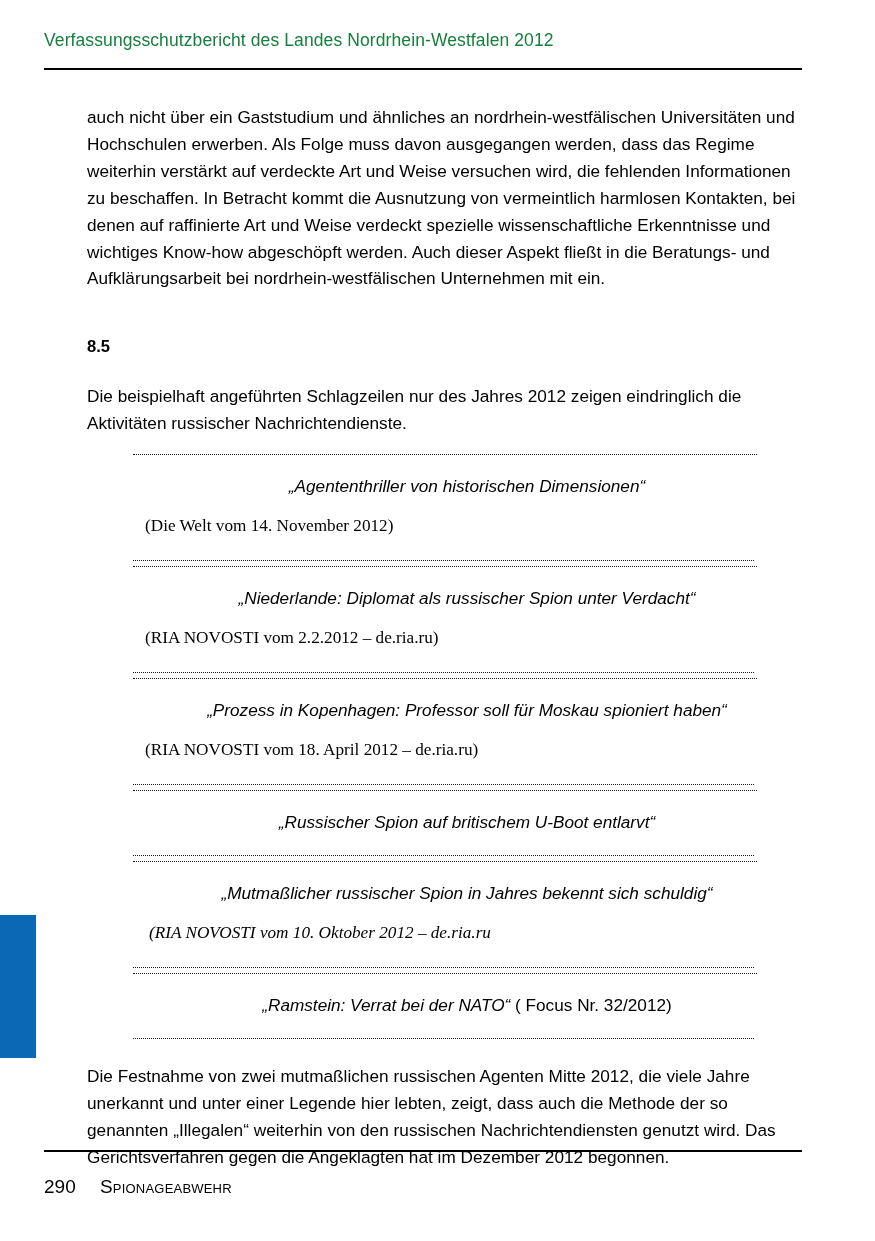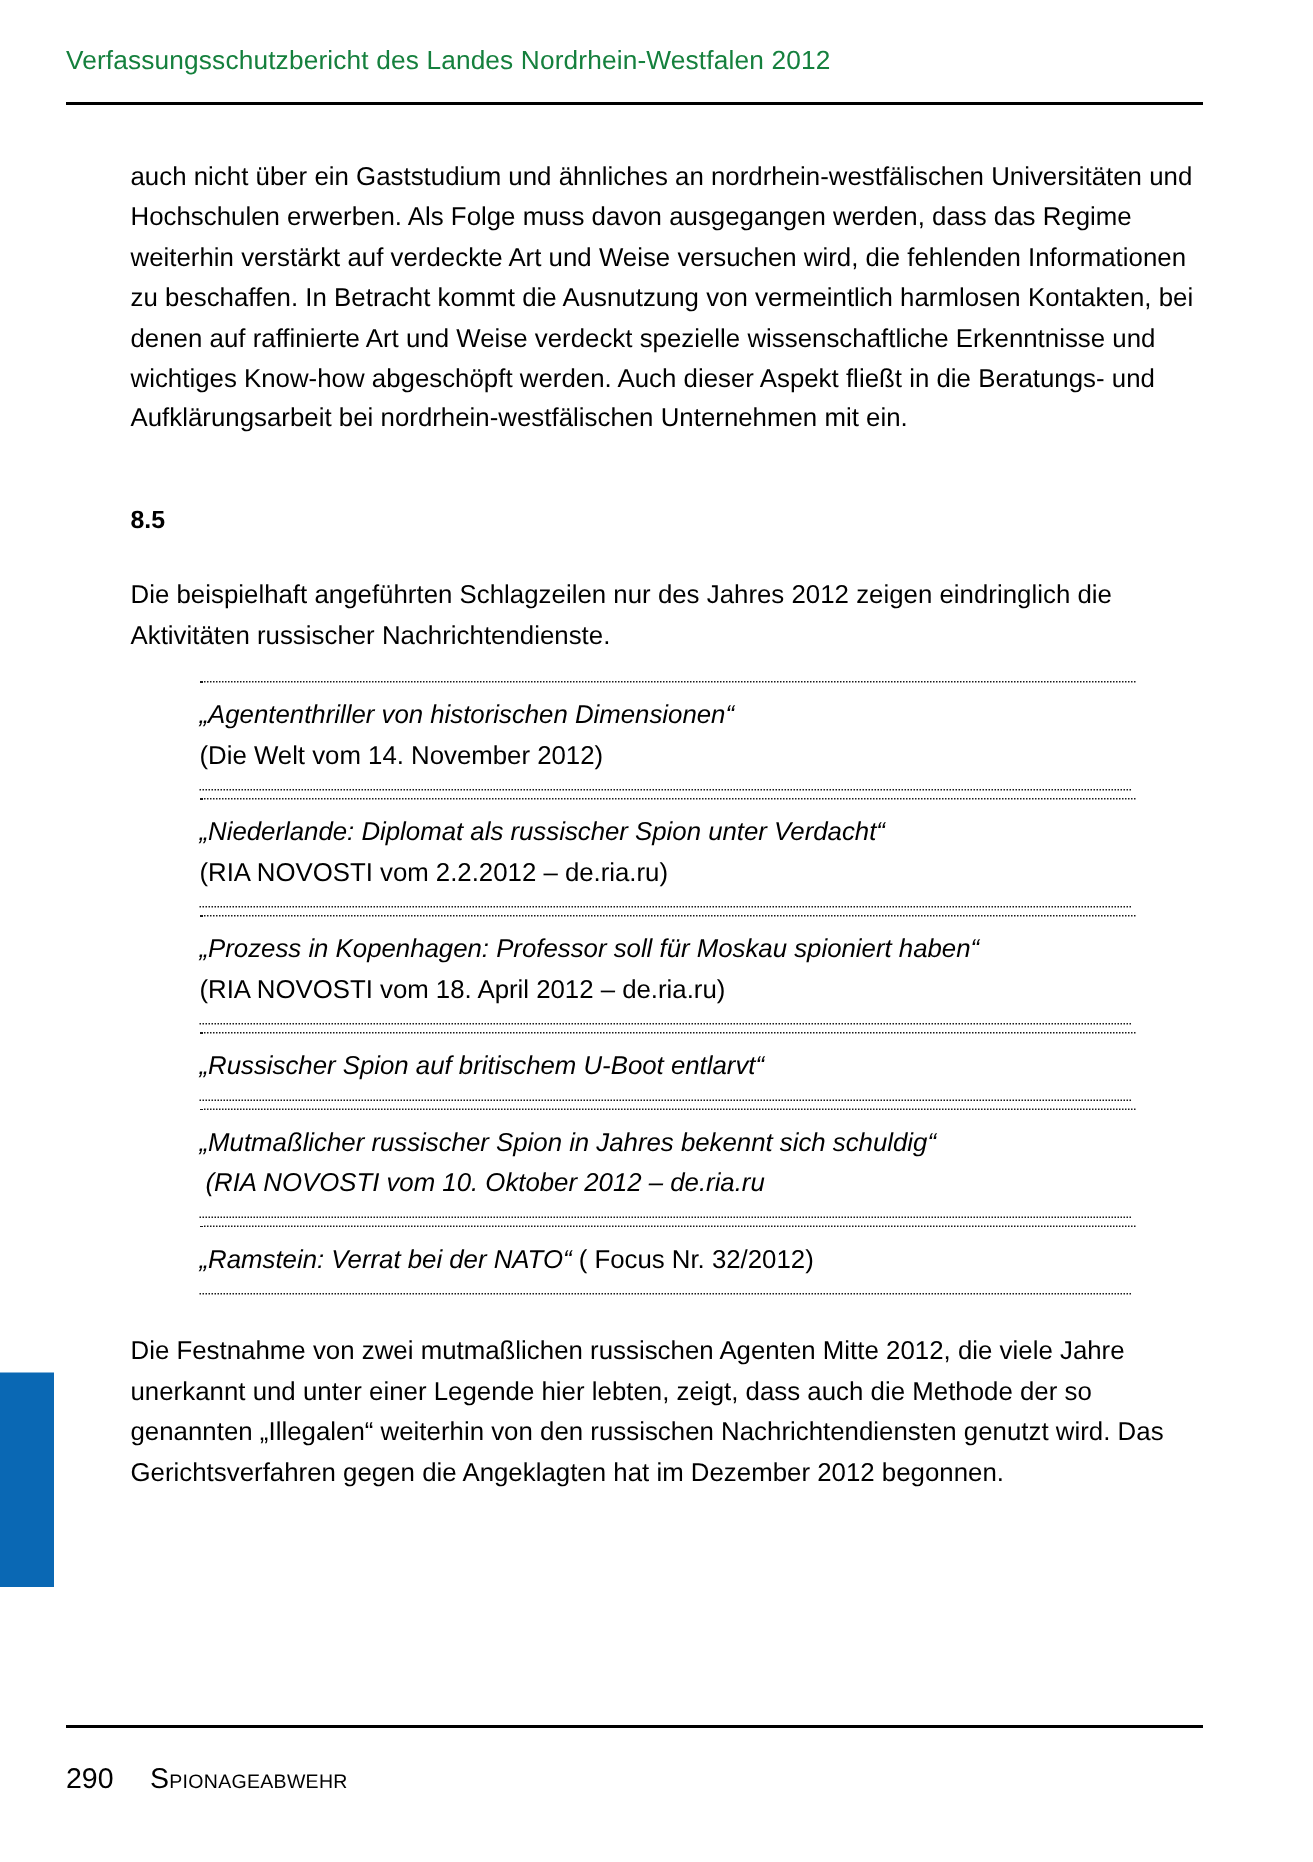--- a/index.html
+++ b/index.html
@@ -121,33 +121,35 @@
   .sep-pair .sep + .sep {
     margin-top: 5px;
   }
 
   .quote-entry {
     padding-top: 8px;
     padding-bottom: 9px;
   }
 
   .headline {
-    margin: 0;
+    margin: 10px;
     font-size: 17.2px;
     line-height: 27px;
     font-style: italic;
+    text-align: center;
   }
   .headline .src-inline {
     font-style: normal;
   }
 
   .source {
-    margin: 0;
+    margin: 12px;
     font-size: 17.2px;
     line-height: 27px;
+    font-family: Liberation Serif, serif;
   }
   .source.italic {
     font-style: italic;
     padding-left: 4px;
   }
 
   .para-outro {
     padding-top: 24px;
   }
 

